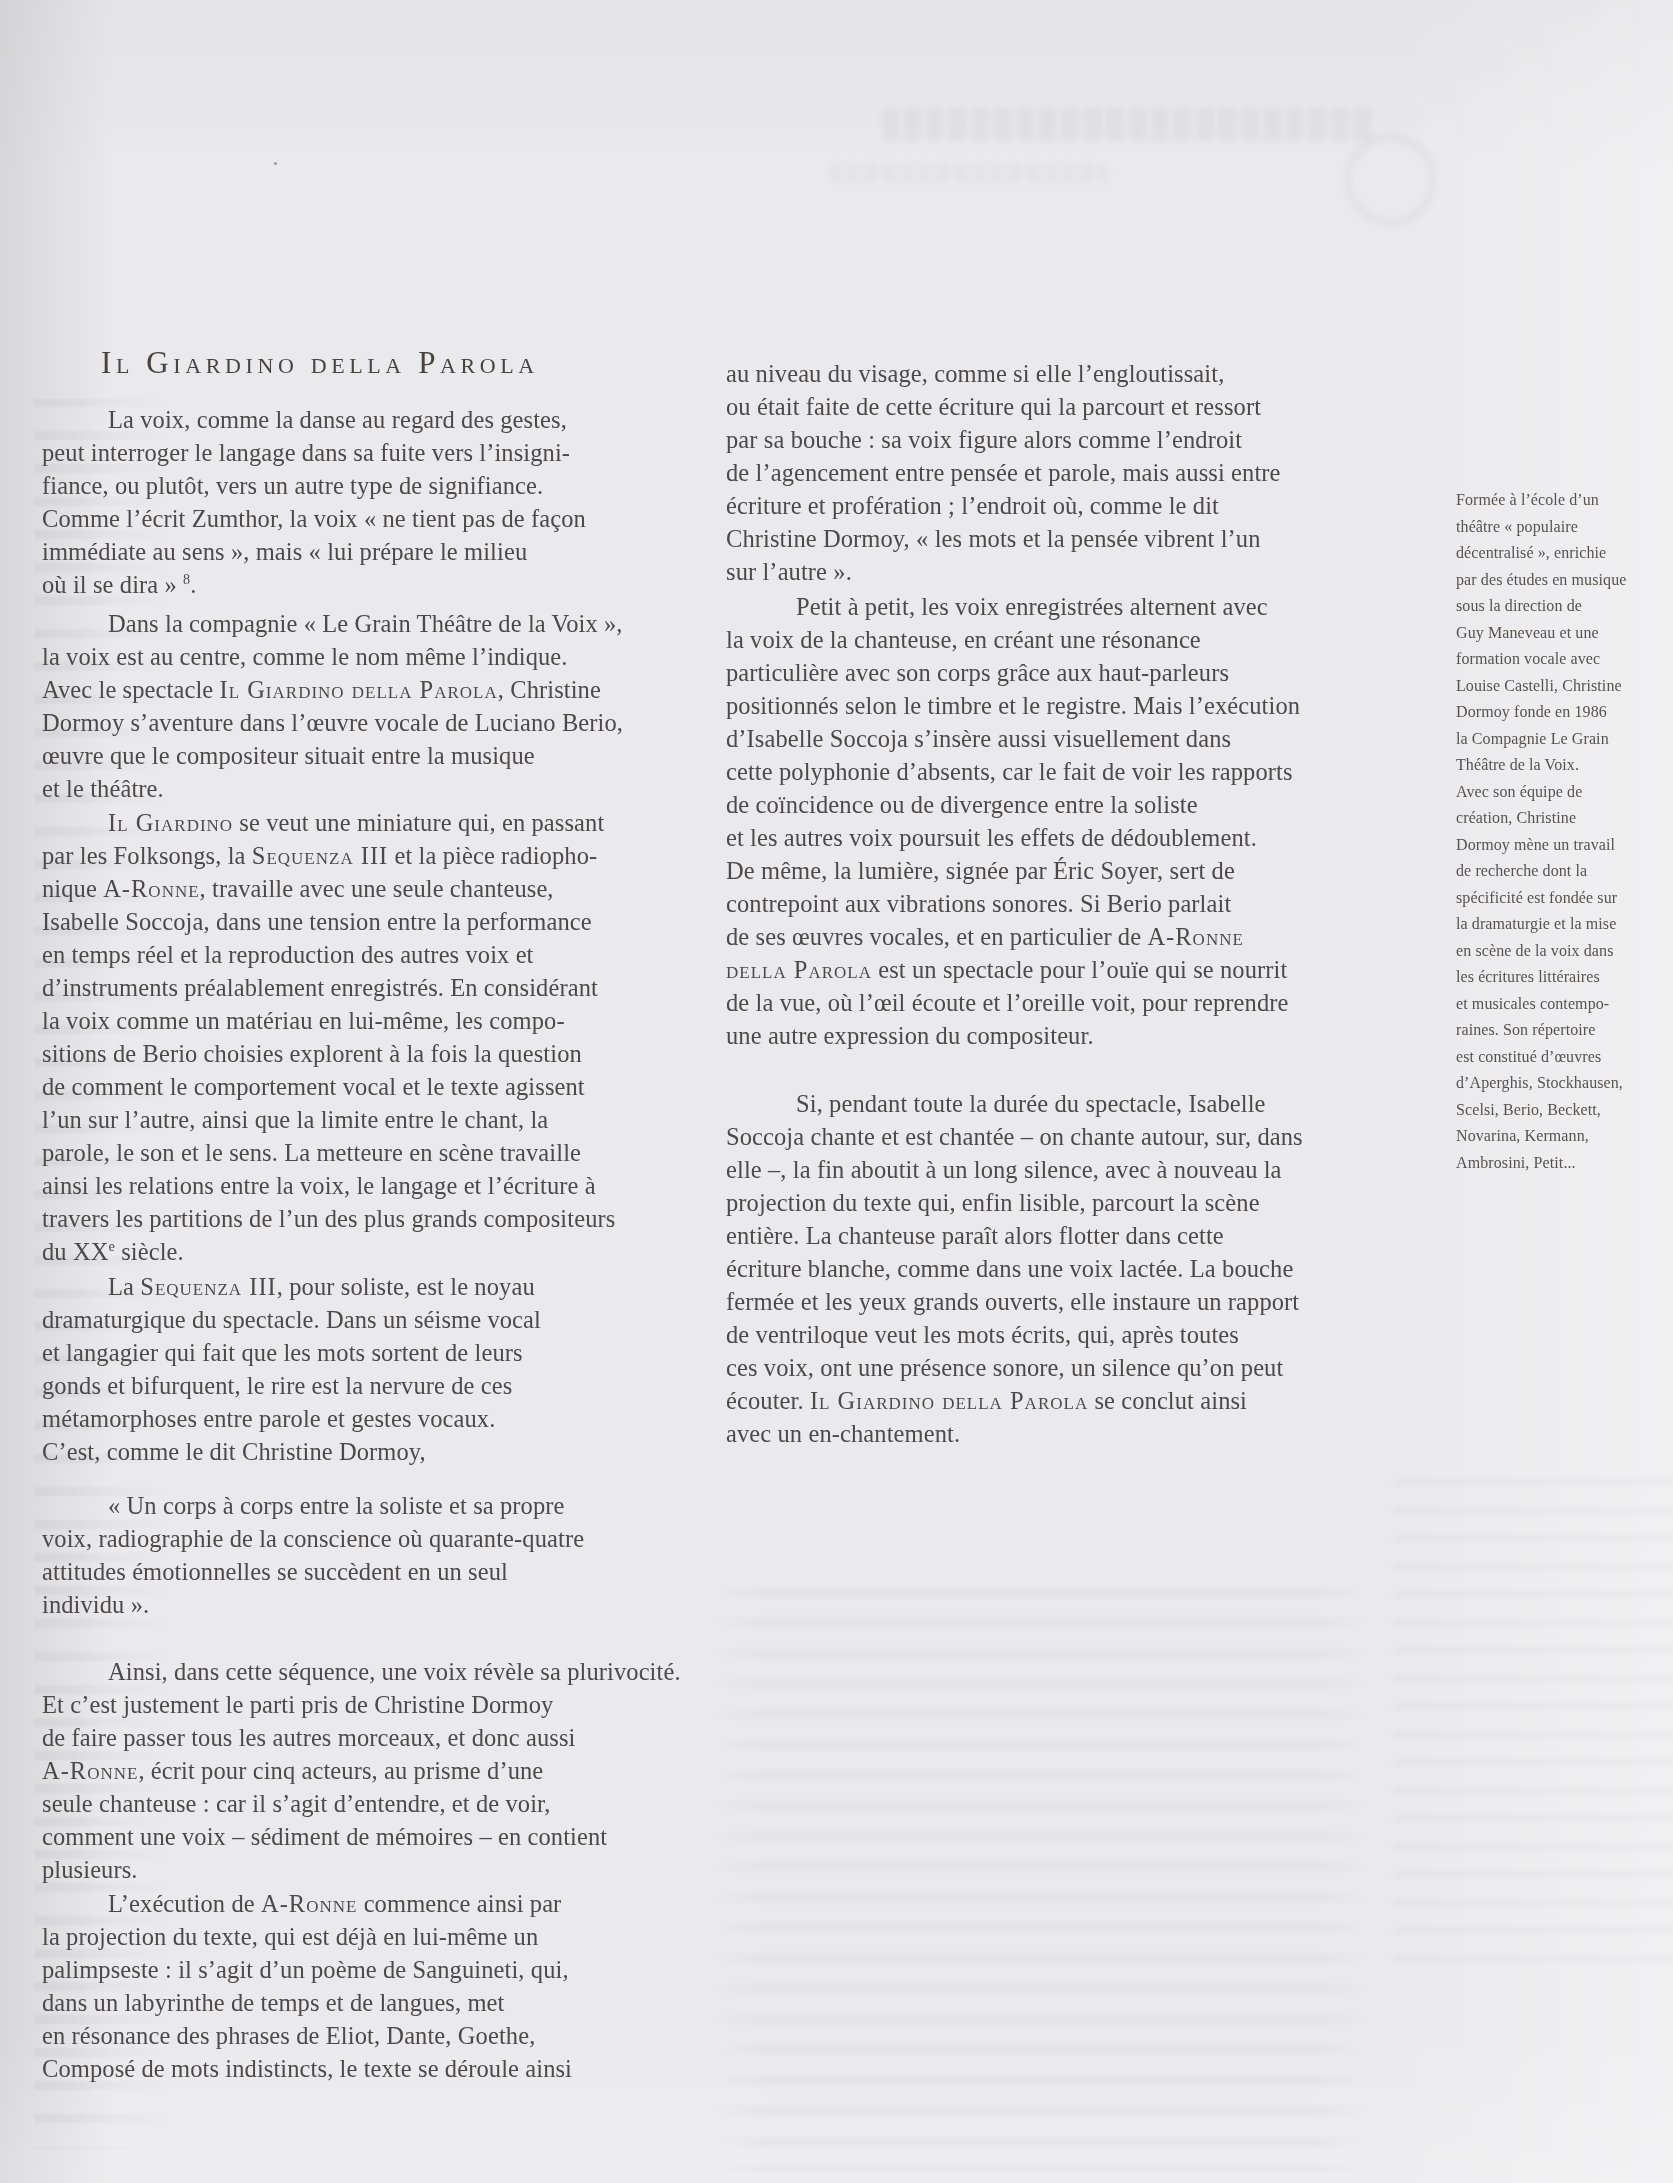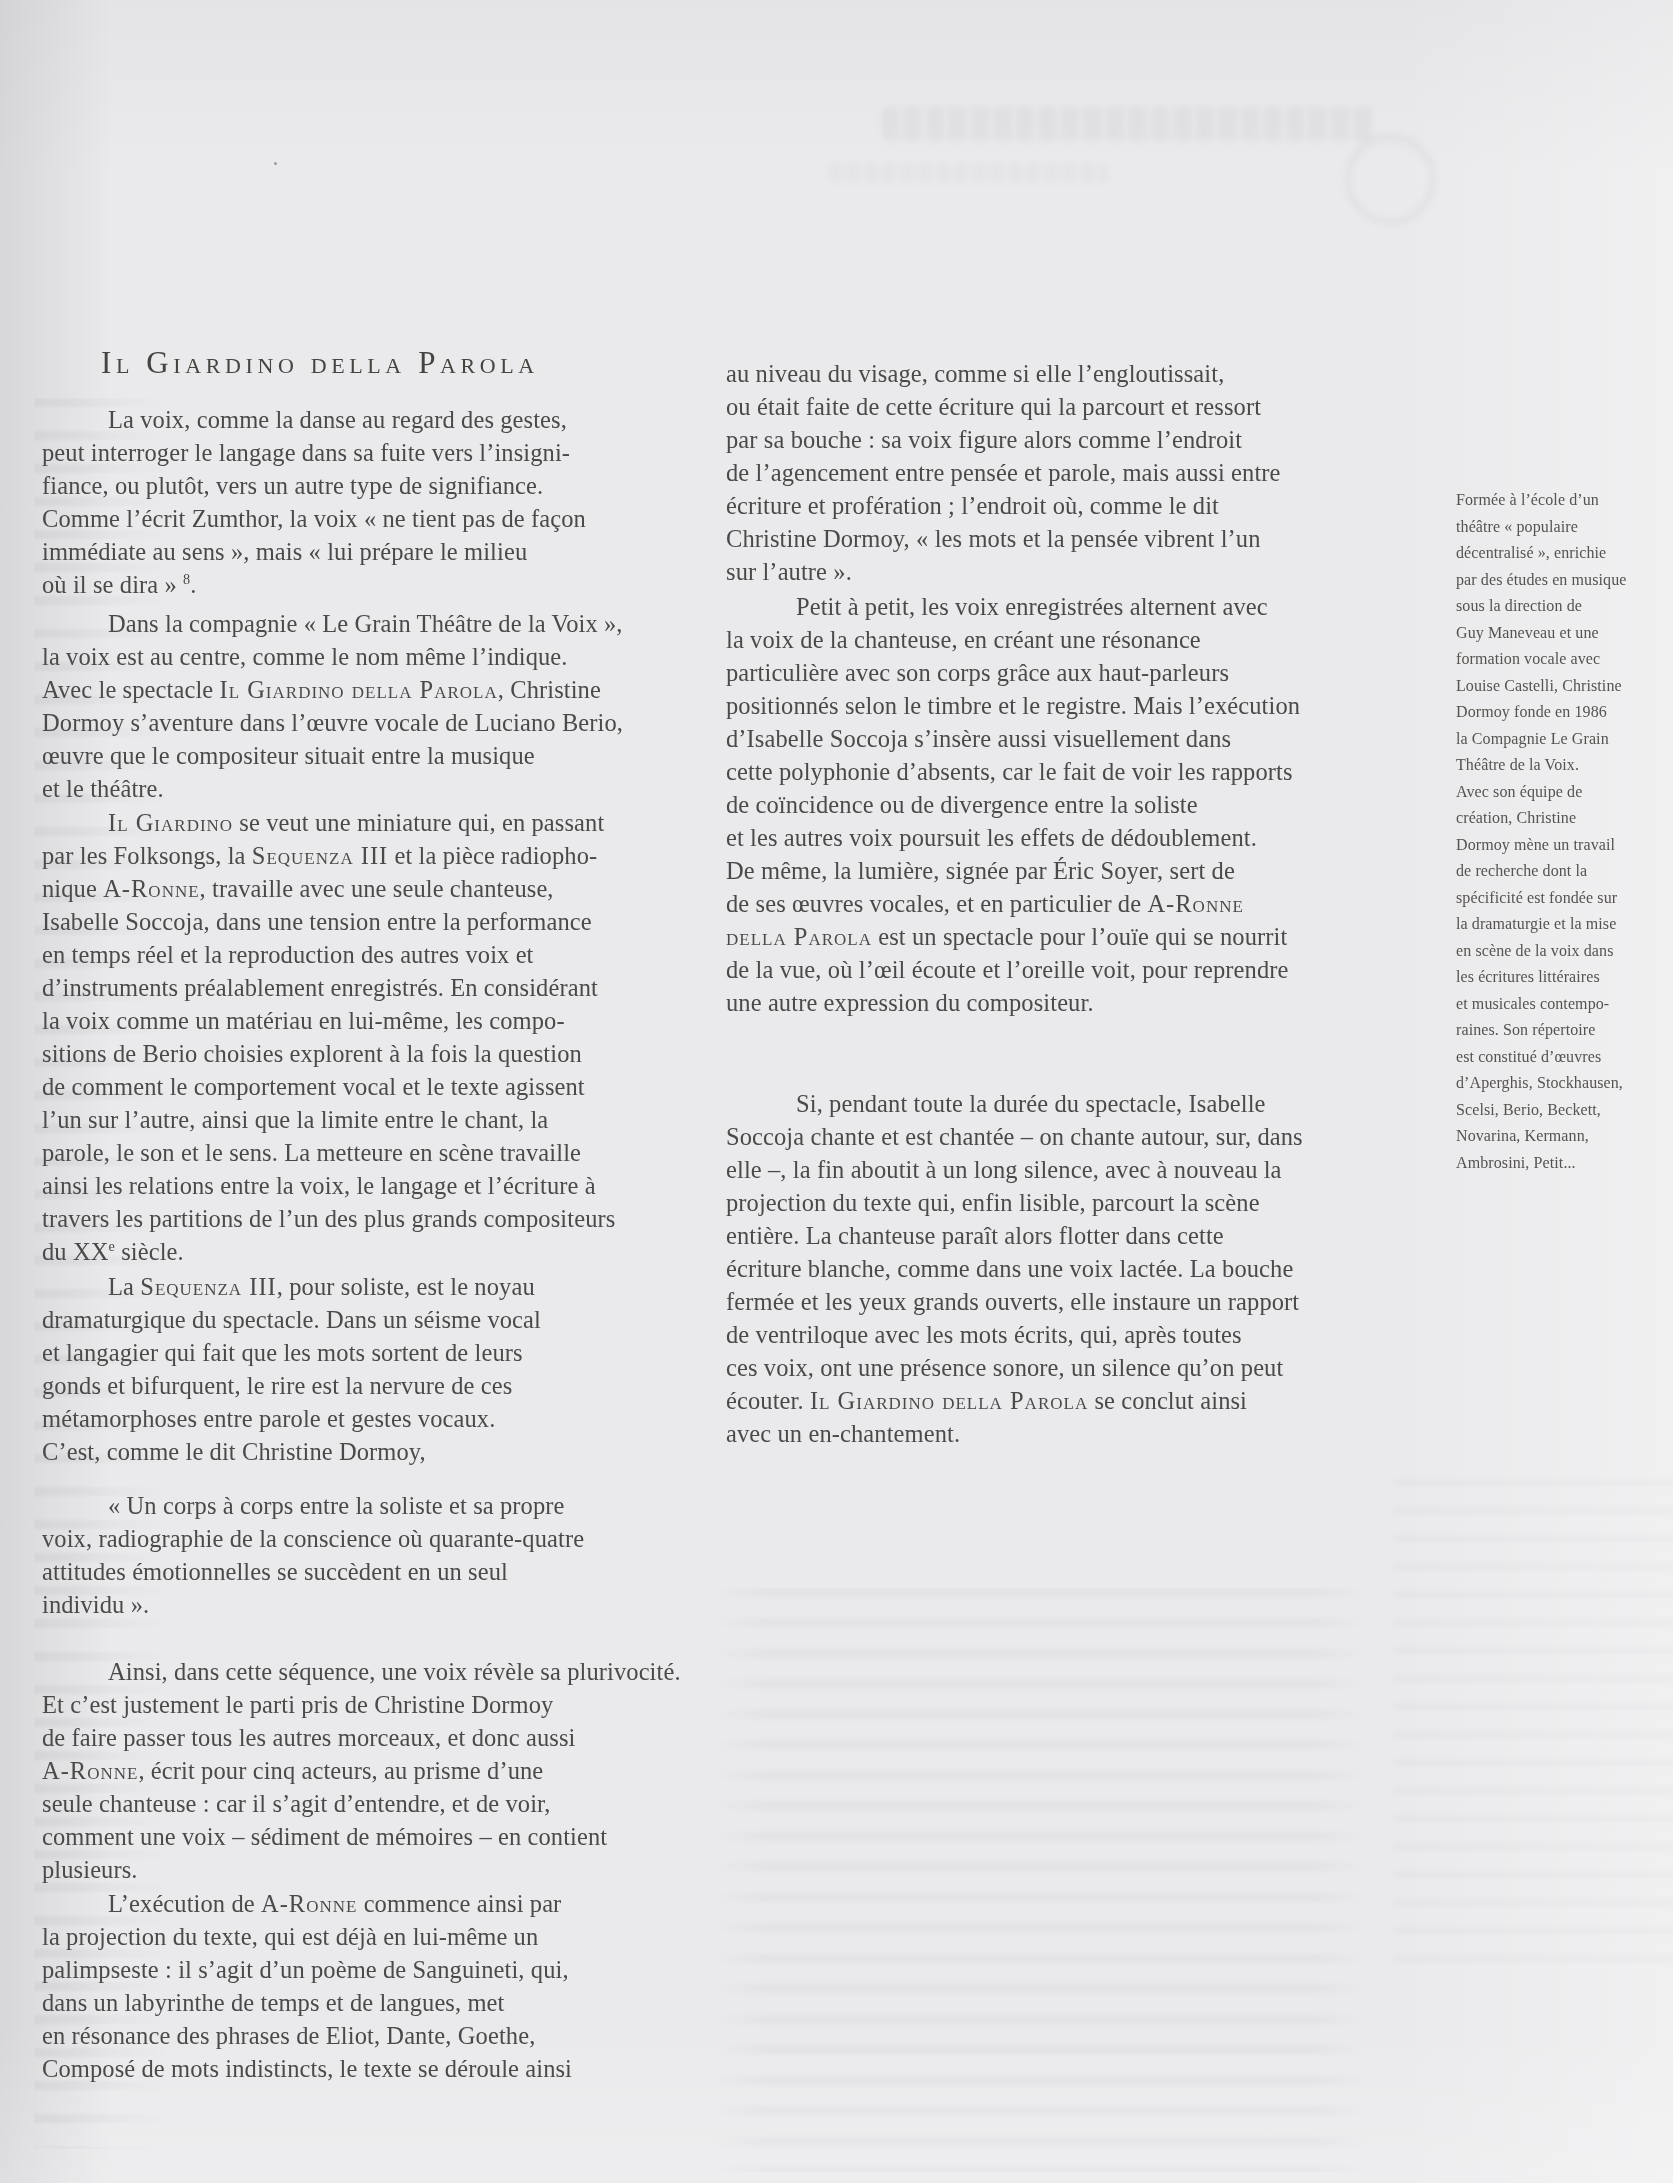--- a/index.html
+++ b/index.html
@@ -161,34 +161,35 @@
   <div class="para" style="top:590px">
       <div class="line indent">Petit à petit, les voix enregistrées alternent avec</div>
       <div class="line">la voix de la chanteuse, en créant une résonance</div>
       <div class="line">particulière avec son corps grâce aux haut-parleurs</div>
       <div class="line">positionnés selon le timbre et le registre. Mais l’exécution</div>
       <div class="line">d’Isabelle Soccoja s’insère aussi visuellement dans</div>
       <div class="line">cette polyphonie d’absents, car le fait de voir les rapports</div>
       <div class="line">de coïncidence ou de divergence entre la soliste</div>
       <div class="line">et les autres voix poursuit les effets de dédoublement.</div>
       <div class="line">De même, la lumière, signée par Éric Soyer, sert de</div>
+      <div class="line">contrepoint aux vibrations sonores. Si Berio parlait</div>
       <div class="line">de ses œuvres vocales, et en particulier de <span class="sc">A-Ronne</span></div>
       <div class="line"><span class="sc">della Parola</span> est un spectacle pour l’ouïe qui se nourrit</div>
       <div class="line">de la vue, où <span class="it">l’œil écoute et l’oreille voit</span>, pour reprendre</div>
       <div class="line">une autre expression du compositeur.</div>
     </div>
   <div class="para" style="top:1087px">
       <div class="line indent">Si, pendant toute la durée du spectacle, Isabelle</div>
       <div class="line">Soccoja chante et est chantée – on chante autour, sur, dans</div>
       <div class="line">elle –, la fin aboutit à un long silence, avec à nouveau la</div>
       <div class="line">projection du texte qui, enfin lisible, parcourt la scène</div>
       <div class="line">entière. La chanteuse paraît alors flotter dans cette</div>
       <div class="line">écriture blanche, comme dans une <span class="it">voix lactée</span>. La bouche</div>
       <div class="line">fermée et les yeux grands ouverts, elle instaure un rapport</div>
-      <div class="line">de ventriloque avec les mots écrits, qui, après toutes</div>
+      <div class="line">de ventriloque veut les mots écrits, qui, après toutes</div>
       <div class="line">ces voix, ont une présence sonore, un silence qu’on peut</div>
       <div class="line">écouter. <span class="sc">Il Giardino della Parola</span> se conclut ainsi</div>
       <div class="line">avec un <span class="it">en-chantement</span>.</div>
     </div>
 </div>
 
 <div id="sidebar">
     <div class="line">Formée à l’école d’un</div>
     <div class="line">théâtre « populaire</div>
     <div class="line">décentralisé », enrichie</div>

